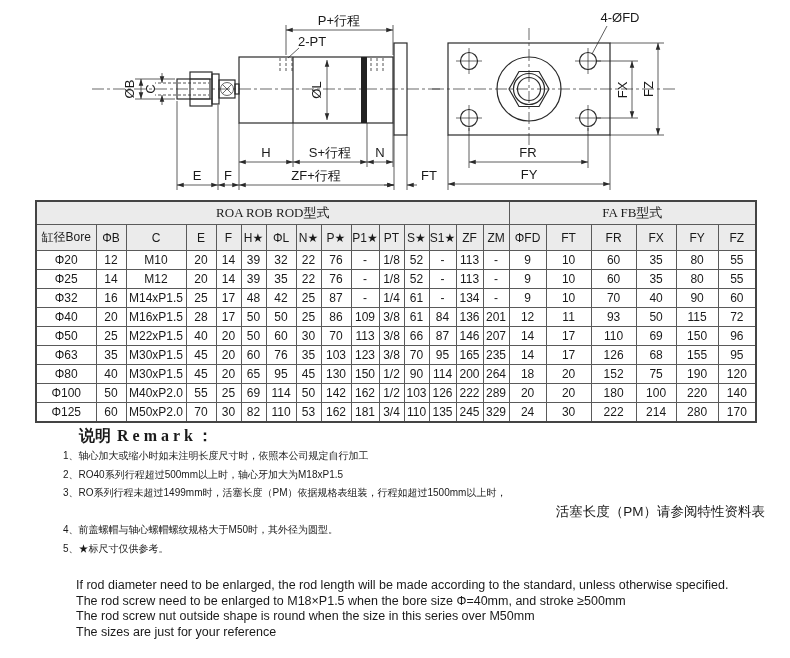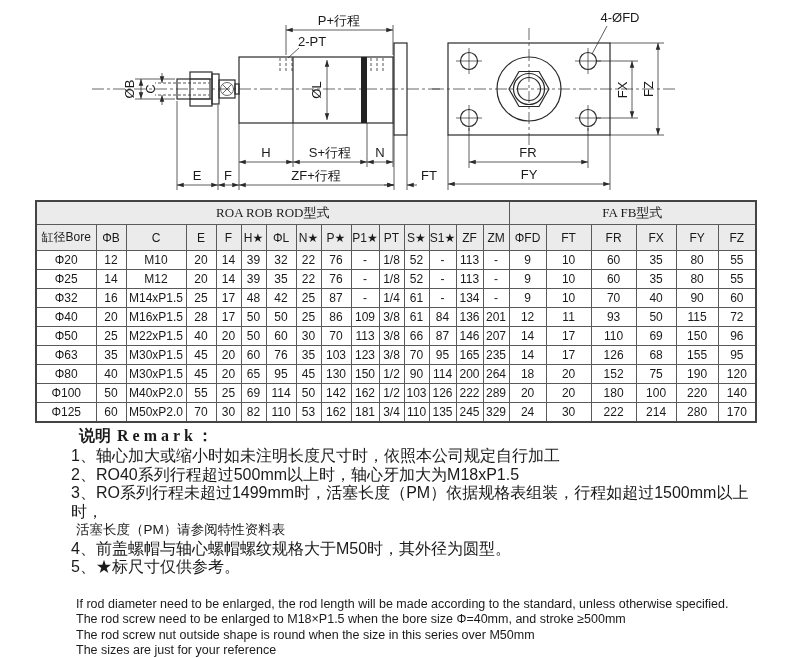--- a/index.html
+++ b/index.html
@@ -20,22 +20,22 @@
         padding:0;white-space:nowrap;overflow:hidden;font-weight:normal;}
   .dim-table thead tr{background:#ebebeb;}
   .dim-table tr.grp th{height:22px;font-size:13px;font-family:Liberation Serif, serif;}
   .dim-table tr.cols th{height:25px;font-size:12px;}
   .dim-table tbody tr{height:19px;}
   .dim-table tbody td{font-size:12px;}
   
   .remarks{position:absolute;left:35px;top:426px;width:730px;}
   .remarks-title{font-family:"Liberation Serif",serif;font-size:16px;font-weight:bold;margin-left:44px;}
   .remarks-title .en{letter-spacing:4px;margin-left:6px;}
-  .remark-item{margin-left:36px;font-size:16px;line-height:18.5px;}
-  .remark-cont{margin-left:41px;font-size:13.5px;line-height:18.5px;}
+  .remark-item{margin-left:28px;font-size:10px;line-height:18.5px;}
+  .remark-cont{margin-left:41px;font-size:13.5px;line-height:18.5px;text-align:right;}
   .remarks-en{margin-left:41px;margin-top:20px;}
   .remarks-en div{font-size:12.5px;line-height:15.5px;}
 </style>
 </head>
 <body>
 
 <div class="page">
 
   <svg class="drawing" width="790" height="198" viewBox="0 0 790 198">
     <defs>

